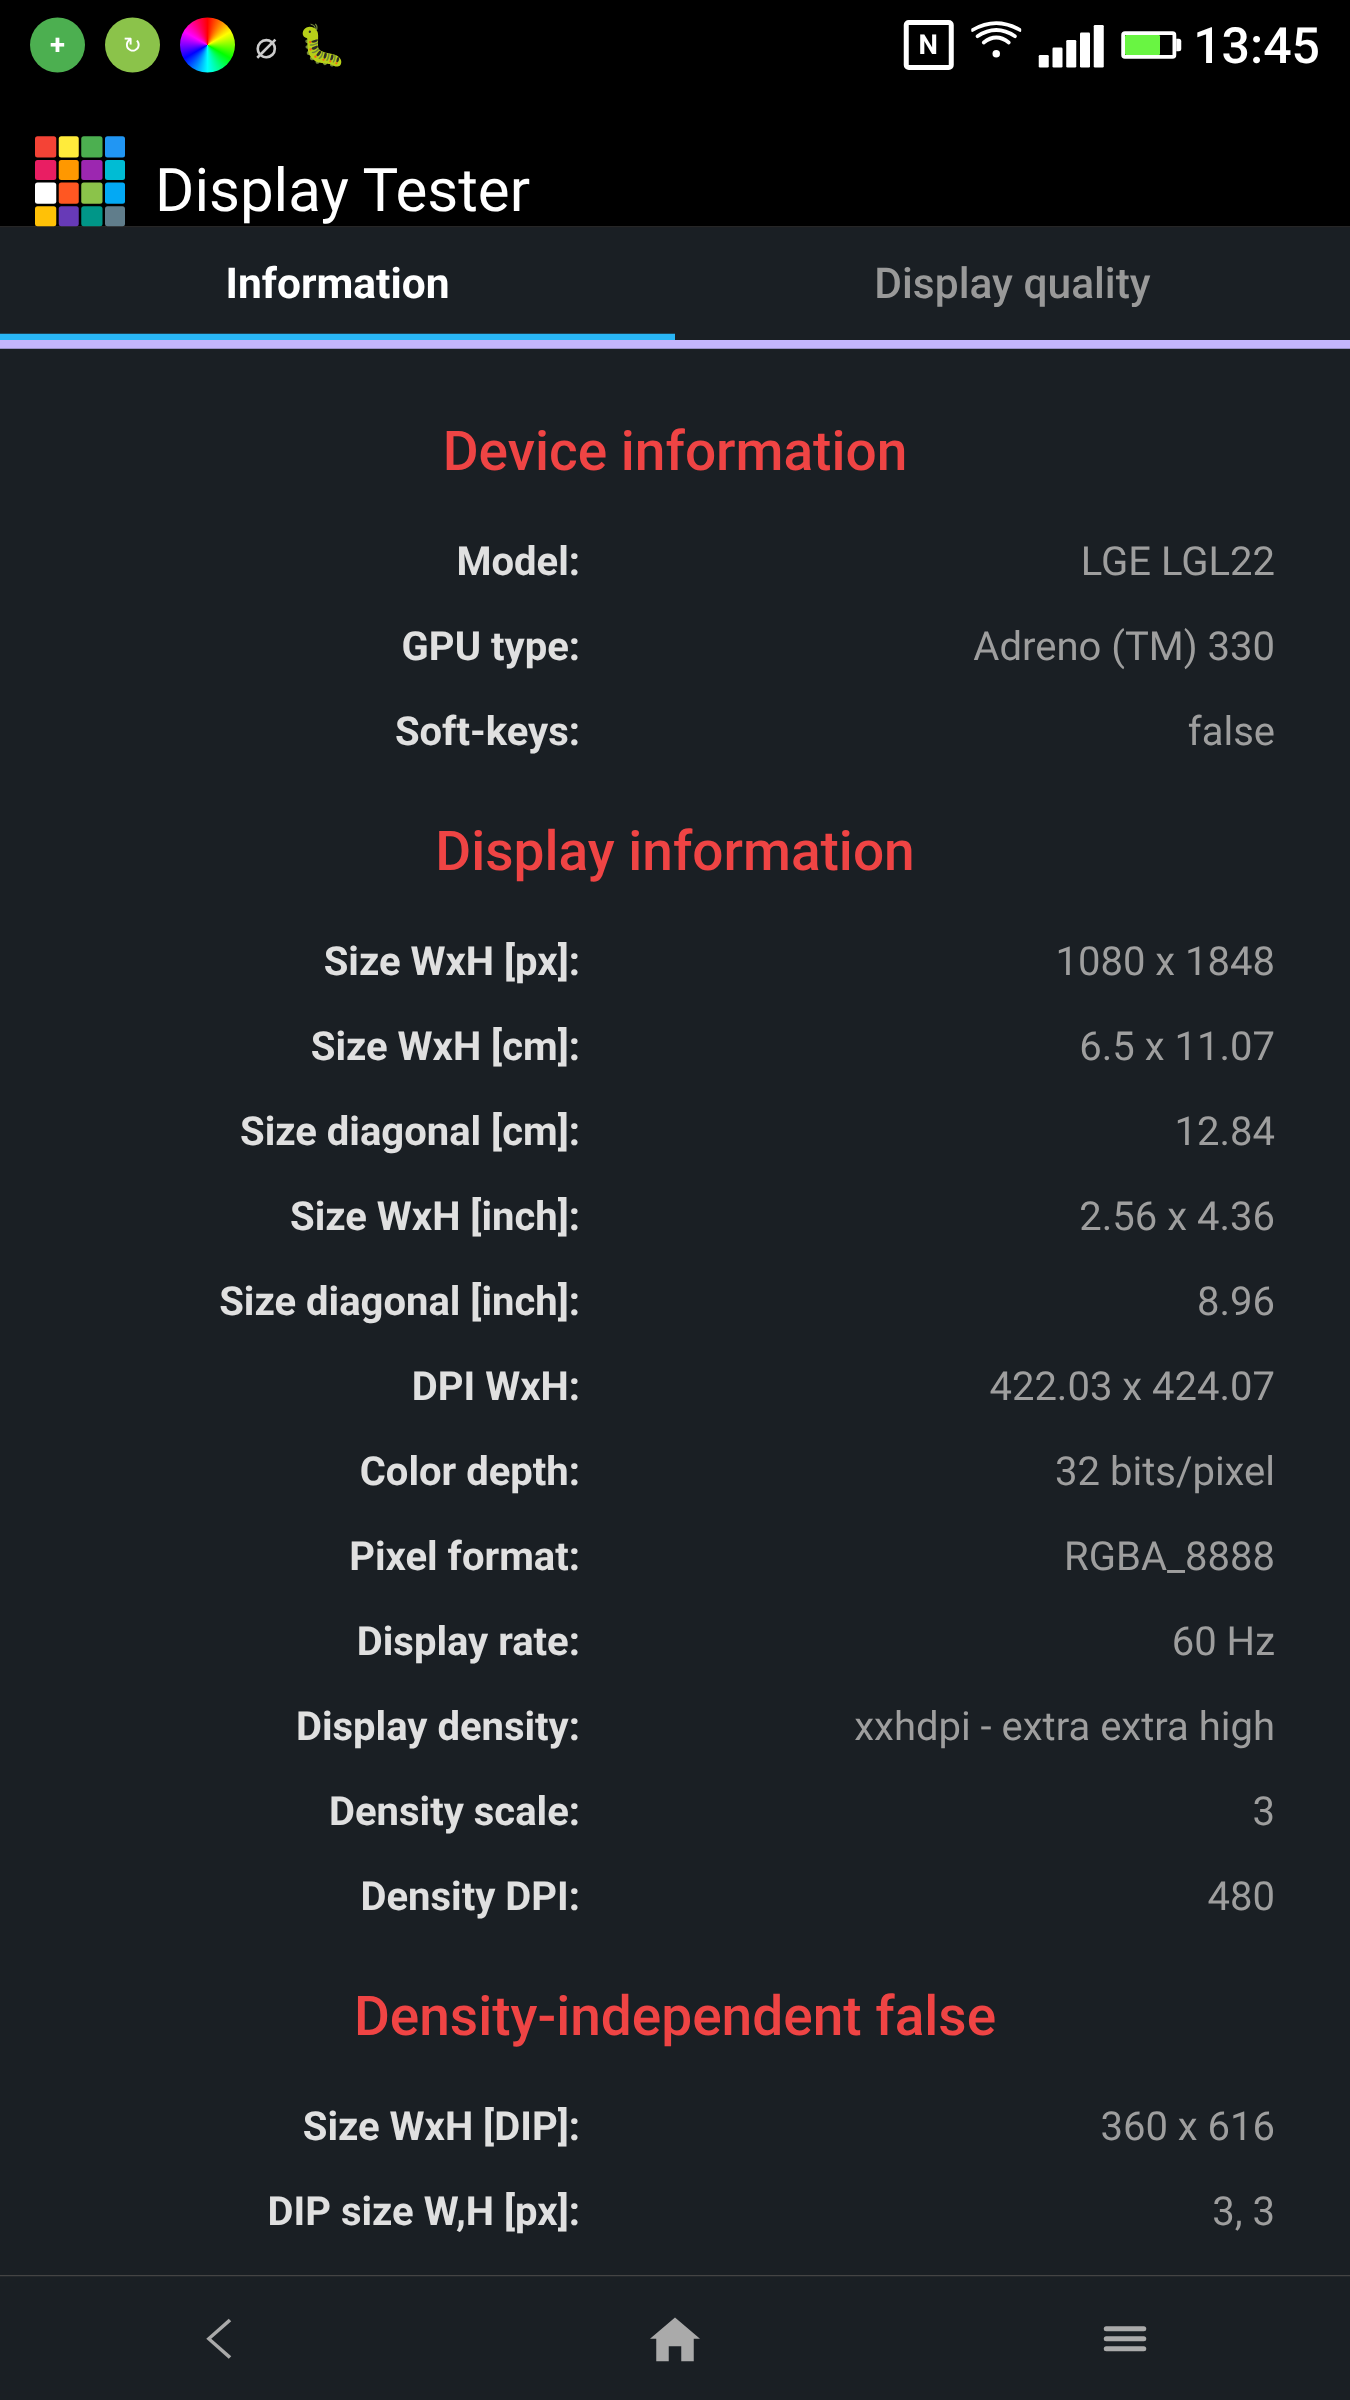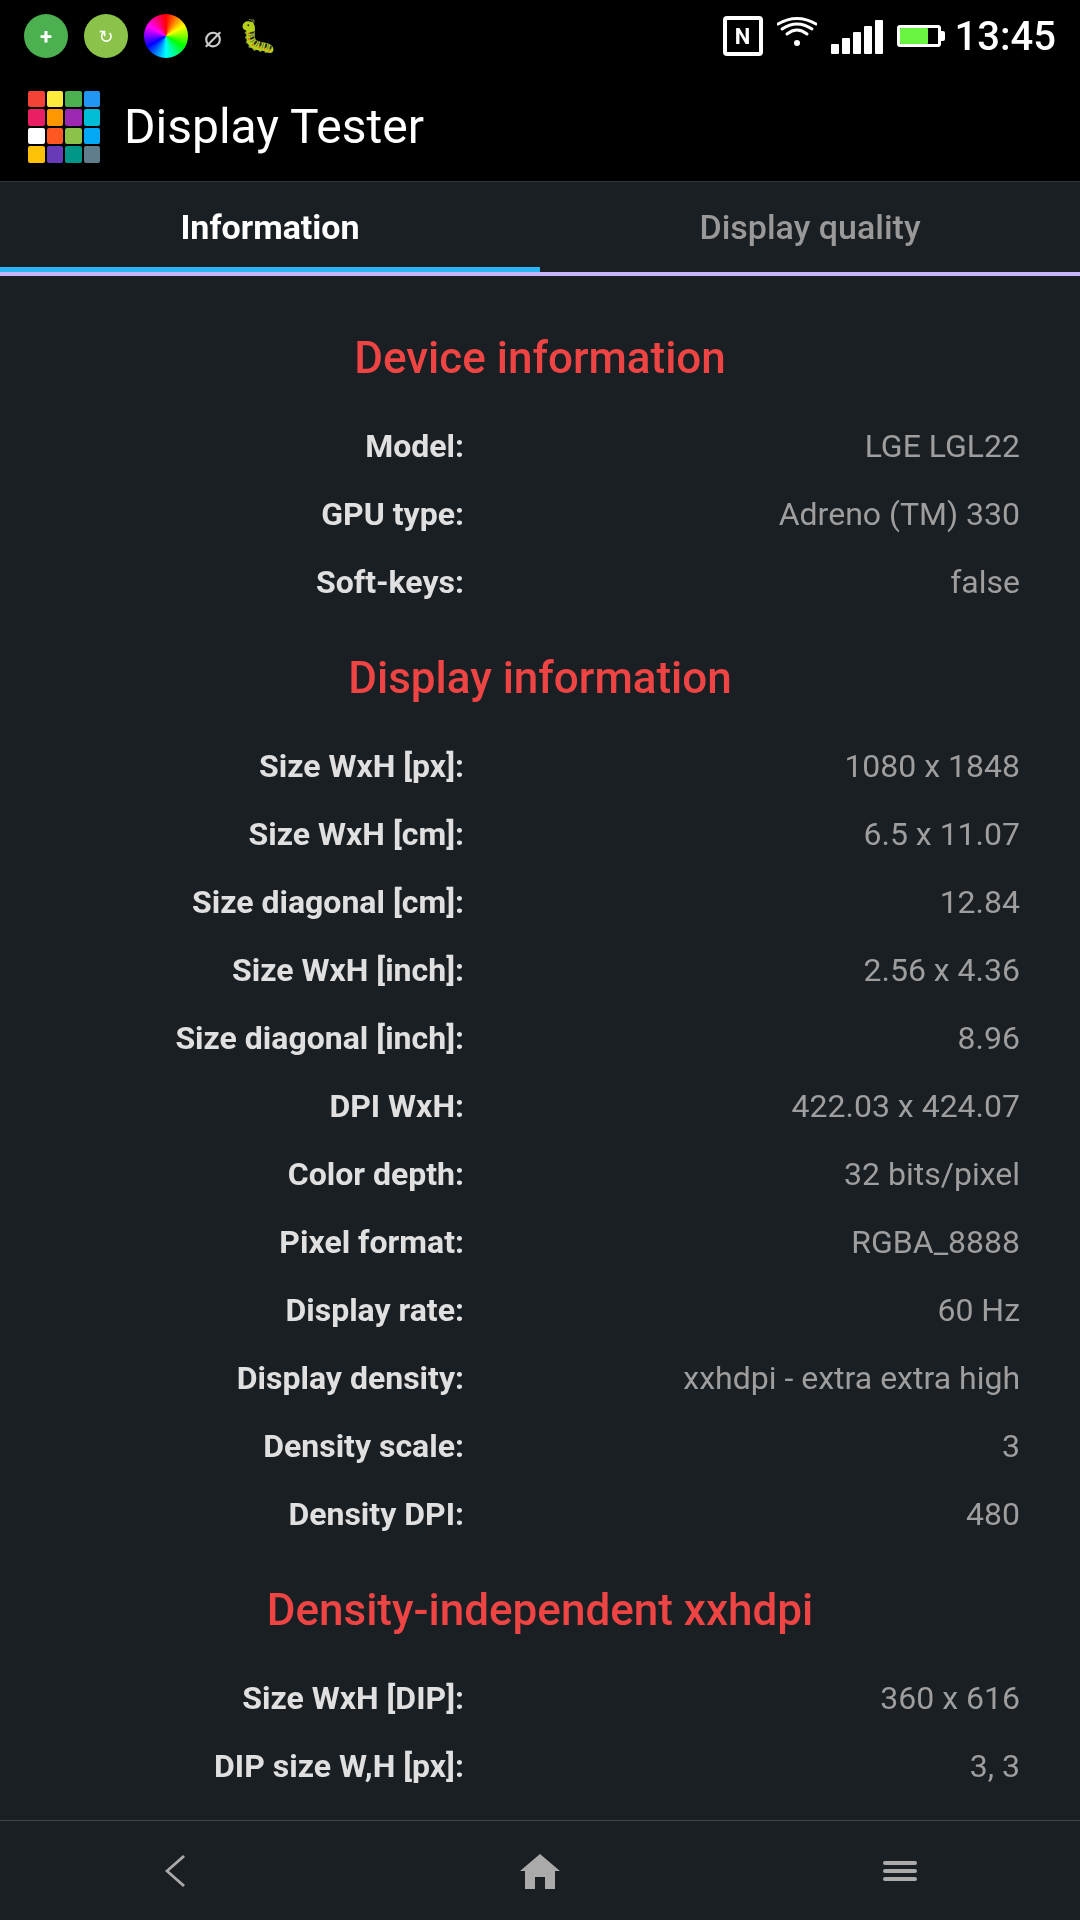--- a/index.html
+++ b/index.html
@@ -113,21 +113,21 @@
       height: 100%;
       width: 75%;
       border-radius: 1px;
     }
 
     
     .app-header {
       background: #000000;
       height: 110px;
       display: flex;
-      align-items: center;
+      align-items: flex-end;
       padding: 0 28px;
       gap: 24px;
       border-bottom: 1px solid #333;
     }
     .app-logo {
       width: 72px;
       height: 72px;
       display: grid;
       grid-template-columns: repeat(4, 1fr);
       gap: 2px;
@@ -138,21 +138,21 @@
     .app-title {
       font-size: 48px;
       font-weight: 400;
       color: #ffffff;
     }
 
     
     .tabs-container {
       background: #1a1f24;
       display: flex;
-      border-bottom: 4px solid #c4b5fd;
+      border-bottom: 7px solid #c4b5fd;
     }
     .tab {
       flex: 1;
       height: 90px;
       display: flex;
       align-items: center;
       justify-content: center;
       font-size: 34px;
       font-weight: 500;
       color: #999999;
@@ -369,21 +369,21 @@
     <div class="info-row">
       <span class="info-label">Density scale:</span>
       <span class="info-value">3</span>
     </div>
     <div class="info-row">
       <span class="info-label">Density DPI:</span>
       <span class="info-value">480</span>
     </div>
   </div>
 
-  <div class="section-title">Density-independent xxhdpi</div>
+  <div class="section-title">Density-independent false</div>
   <div class="info-table">
     <div class="info-row">
       <span class="info-label">Size WxH [DIP]:</span>
       <span class="info-value">360 x 616</span>
     </div>
     <div class="info-row">
       <span class="info-label">DIP size W,H [px]:</span>
       <span class="info-value">3, 3</span>
     </div>
   </div>

